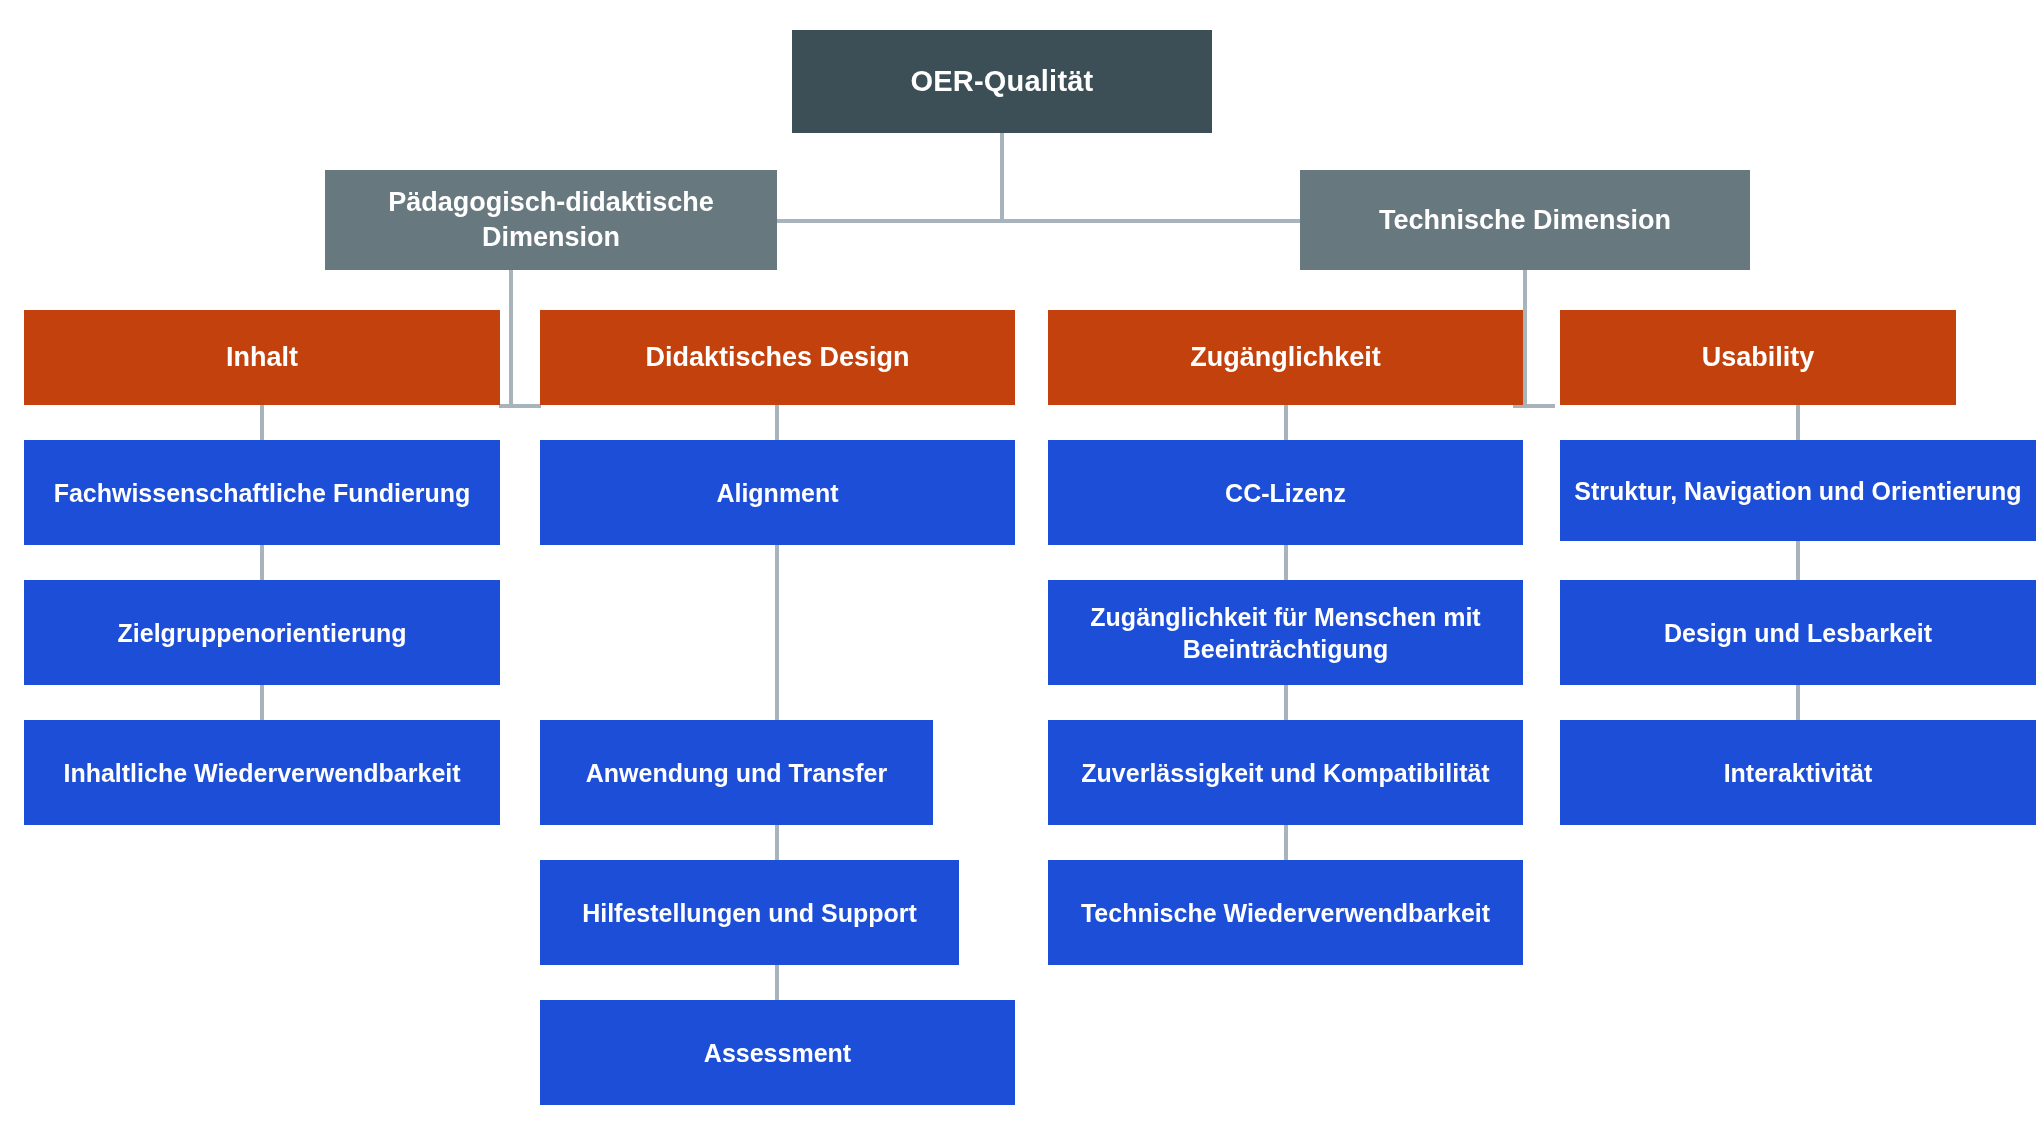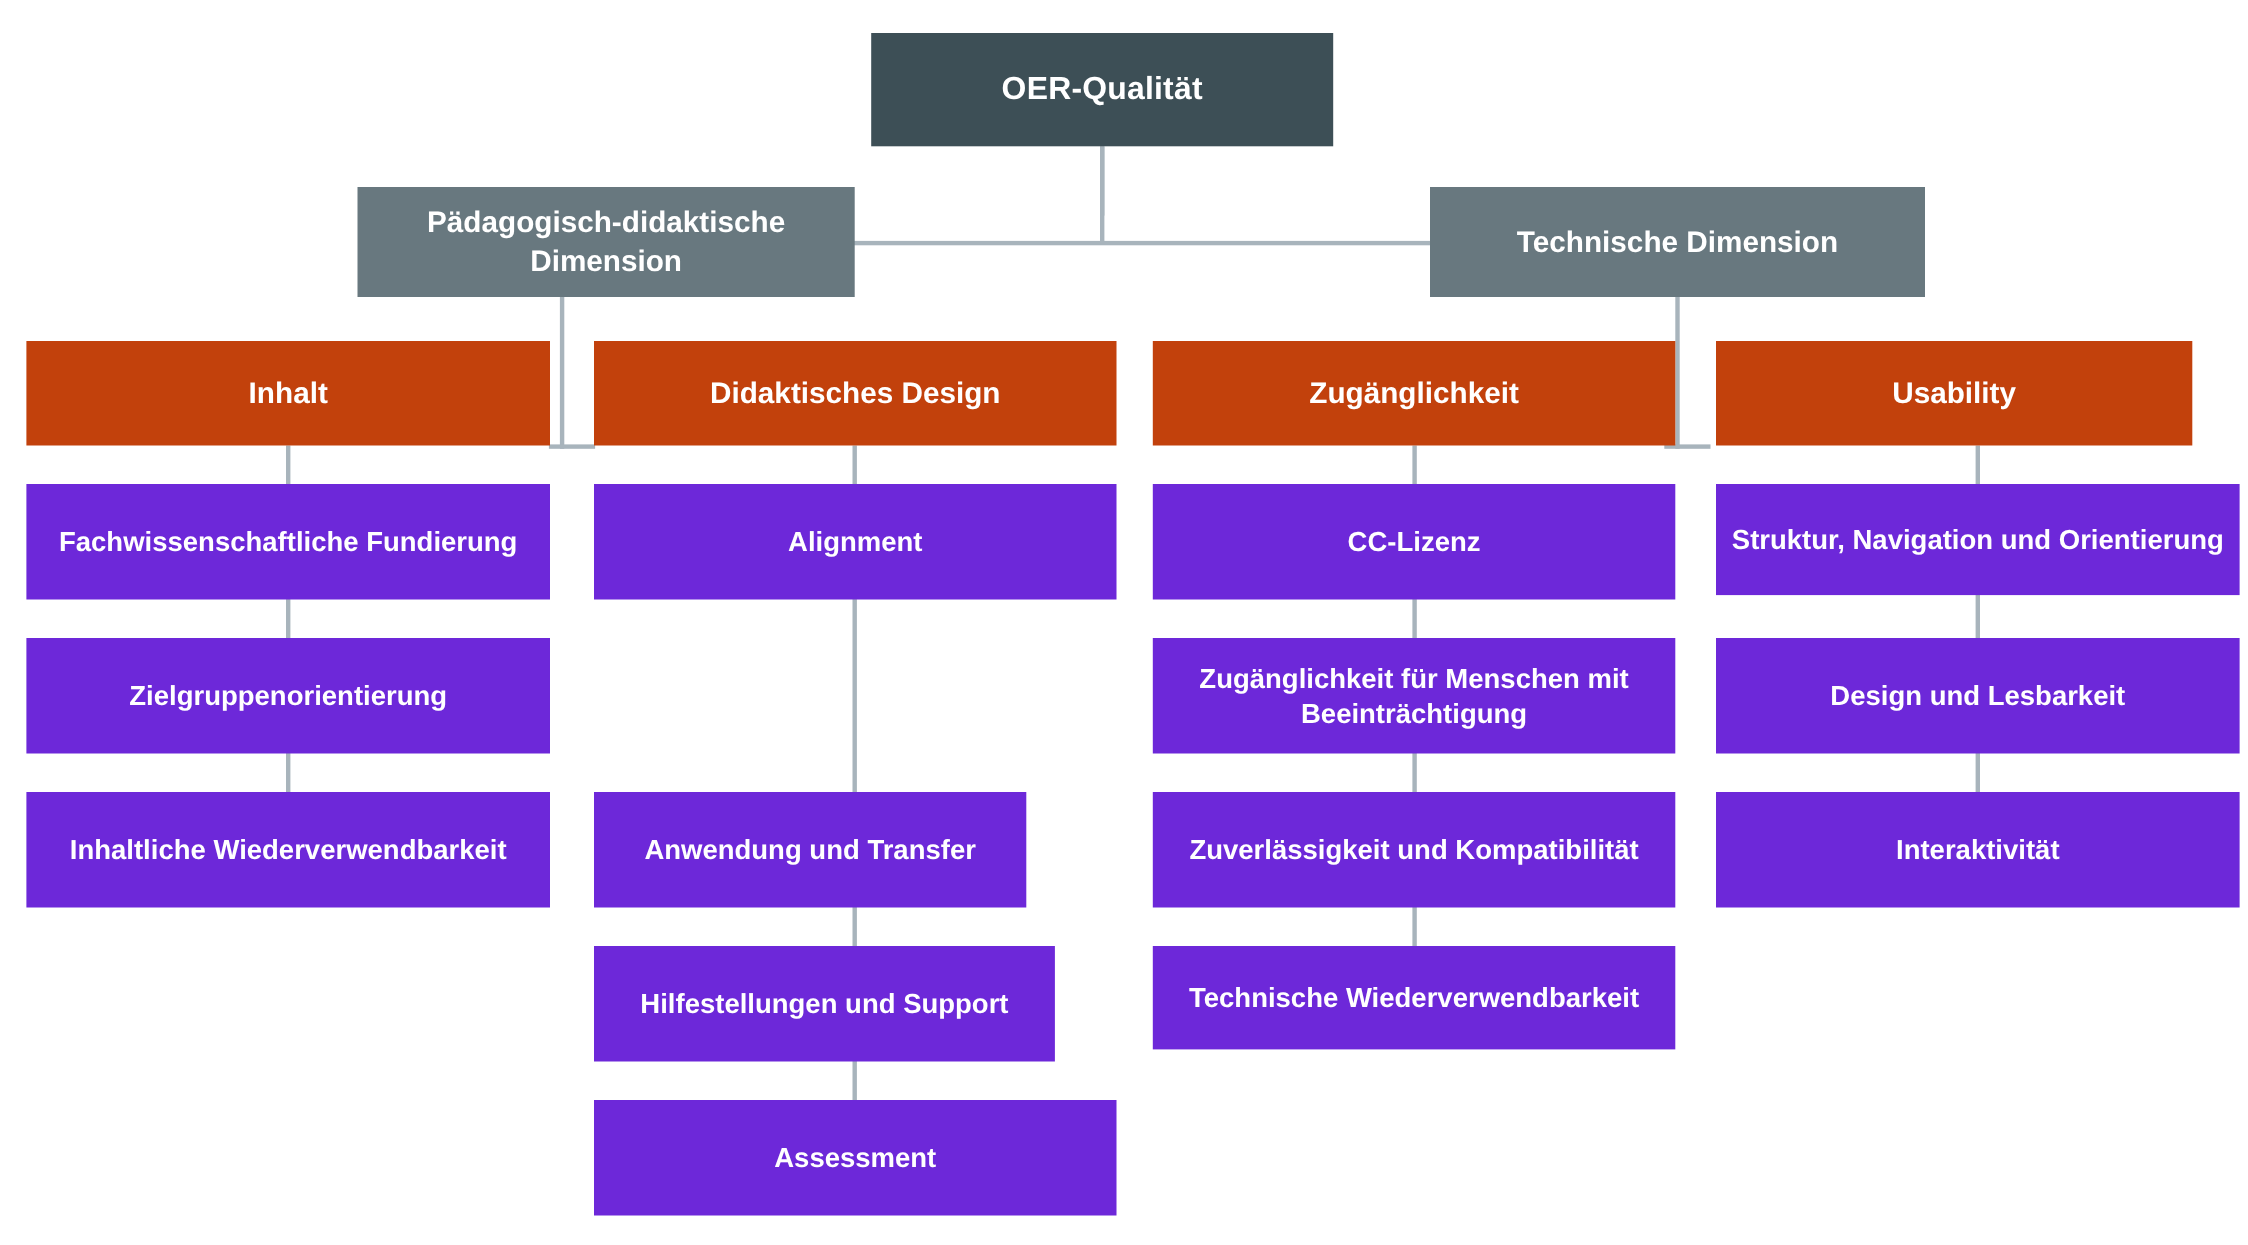--- a/index.html
+++ b/index.html
@@ -27,21 +27,21 @@
     box-sizing: border-box;
     padding: 4px 10px;
     z-index: 2;
   }
   .node span { display: block; }
 
   
   .lvl-root  { background: #3d4f56; font-size: 29px; letter-spacing: .2px; }
   .lvl-dim   { background: #68787f; font-size: 27px; }
   .lvl-cat   { background: #c2410c; font-size: 27px; }
-  .lvl-leaf  { background: #6d28d9; font-size: 25px; }
+  .lvl-leaf  { background: #1d4ed8; font-size: 25px; }
 
   
   .conn {
     position: absolute;
     background: #a8b4bc;
     z-index: 1;
   }
   .conn.v { width: 4px; }
   .conn.h { height: 4px; }
 </style>
@@ -83,21 +83,21 @@
 
   <div class="node lvl-cat" style="left:24px; top:310px; width:476px; height:95px;">
     <span>Inhalt</span>
   </div>
   <div class="node lvl-cat" style="left:540px; top:310px; width:475px; height:95px;">
     <span>Didaktisches Design</span>
   </div>
   <div class="node lvl-cat" style="left:1048px; top:310px; width:475px; height:95px;">
     <span>Zugänglichkeit</span>
   </div>
-  <div class="node lvl-cat" style="left:1560px; top:310px; width:433px; height:95px;">
+  <div class="node lvl-cat" style="left:1560px; top:310px; width:396px; height:95px;">
     <span>Usability</span>
   </div>
 
   <div class="node lvl-leaf" style="left:24px; top:440px; width:476px; height:105px;">
     <span>Fachwissenschaftliche Fundierung</span>
   </div>
   <div class="node lvl-leaf" style="left:24px; top:580px; width:476px; height:105px;">
     <span>Zielgruppenorientierung</span>
   </div>
   <div class="node lvl-leaf" style="left:24px; top:720px; width:476px; height:105px;">
@@ -119,21 +119,21 @@
 
   <div class="node lvl-leaf" style="left:1048px; top:440px; width:475px; height:105px;">
     <span>CC-Lizenz</span>
   </div>
   <div class="node lvl-leaf" style="left:1048px; top:580px; width:475px; height:105px;">
     <span>Zugänglichkeit für Menschen mit Beeinträchtigung</span>
   </div>
   <div class="node lvl-leaf" style="left:1048px; top:720px; width:475px; height:105px;">
     <span>Zuverlässigkeit und Kompatibilität</span>
   </div>
-  <div class="node lvl-leaf" style="left:1048px; top:860px; width:475px; height:94px;">
+  <div class="node lvl-leaf" style="left:1048px; top:860px; width:475px; height:105px;">
     <span>Technische Wiederverwendbarkeit</span>
   </div>
 
   <div class="node lvl-leaf" style="left:1560px; top:440px; width:476px; height:101px;">
     <span>Struktur, Navigation und Orientierung</span>
   </div>
   <div class="node lvl-leaf" style="left:1560px; top:580px; width:476px; height:105px;">
     <span>Design und Lesbarkeit</span>
   </div>
   <div class="node lvl-leaf" style="left:1560px; top:720px; width:476px; height:105px;">

